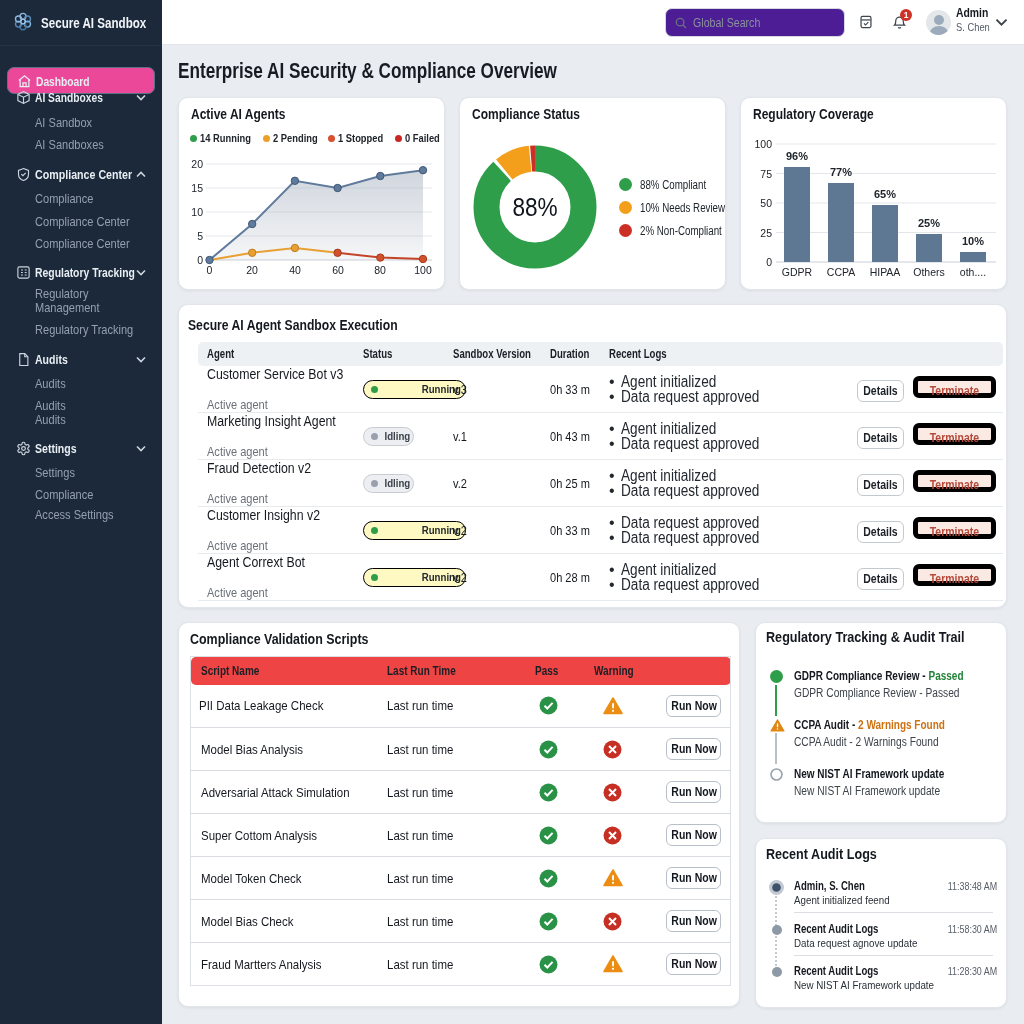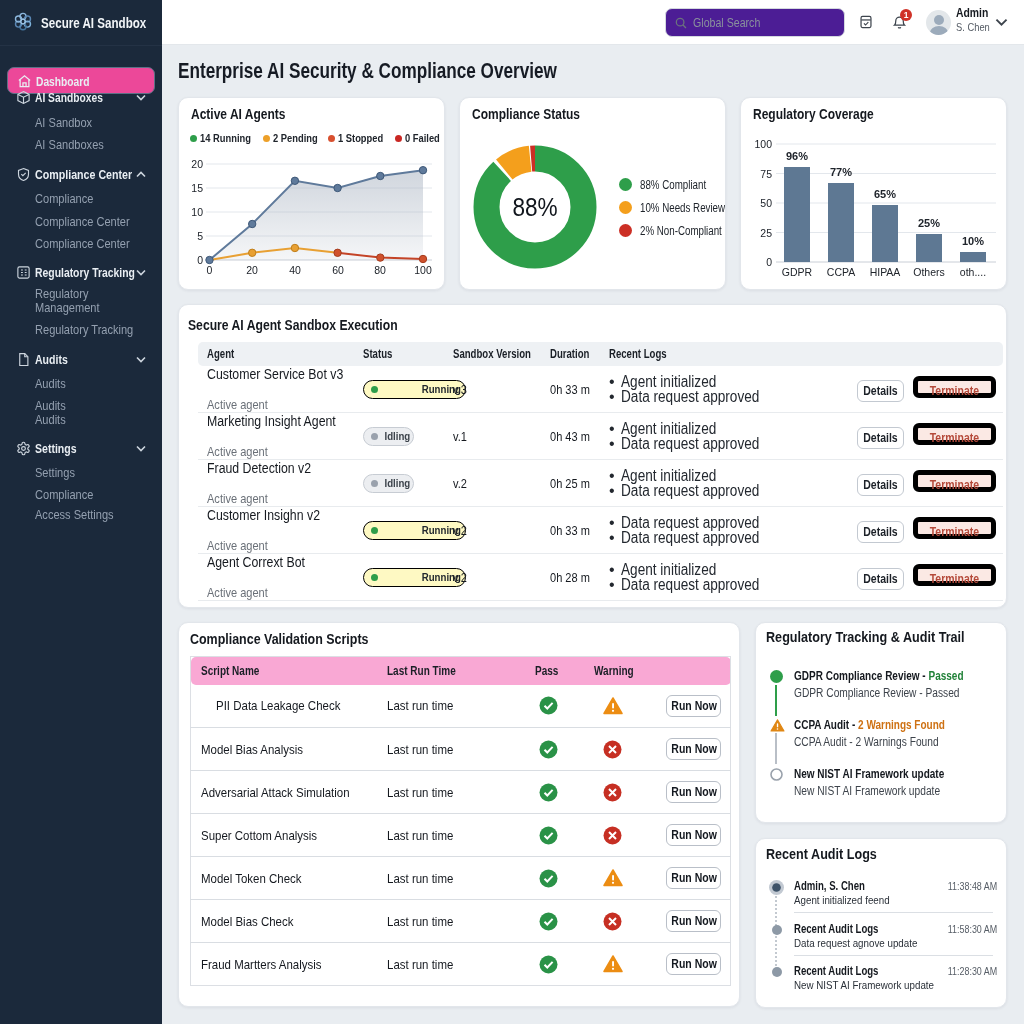--- a/index.html
+++ b/index.html
@@ -74,21 +74,21 @@
 .logs li { line-height:15px; }
 .logs li::before { content:"•"; margin-right:6px; }
 .btn { display:inline-block; border-radius:6px; font-size:12.5px; font-weight:bold; text-align:center; }
 .btn.details { background:#fff; border:1px solid #c3c9d1; color:#1c2128; width:47px; height:22px; line-height:20px; }
 .btn.term { background:#fbe9e4; border:5px solid #000000; color:#b54a3a; width:83px; height:22px; line-height:20px; margin-left:9px; }
 
 
 #scard { left:178px; top:622px; width:562px; height:385px; }
 #scard .ctitle { position:absolute; left:11px; top:7px; }
 #stable { position:absolute; left:11px; top:33px; width:540px; border-collapse:collapse; table-layout:fixed; border:1px solid #dcdfe4; }
-#stable th { background:#f9a8d4; font-size:12.5px; font-weight:bold; color:#1a1f26; text-align:left; height:28px; padding:0; }
+#stable th { background:#ef4444; font-size:12.5px; font-weight:bold; color:#1a1f26; text-align:left; height:28px; padding:0; }
 #stable td { border-top:1px solid #d9dde2; font-size:13.5px; color:#15191f; padding:0; vertical-align:middle; height:43px; white-space:nowrap; }
 #stable tr:first-child td { border-top:none; }
 .btn.runnow { background:#fff; border:1px solid #b9bfc8; color:#13181f; width:55px; height:22px; line-height:20px; }
 
 
 #rcard { left:755px; top:622px; width:252px; height:201px; }
 #rcard .ctitle { position:absolute; left:10px; top:6px; font-size:14.5px; }
 .titem { position:absolute; left:14px; }
 .titem .ic { position:absolute; left:0; top:1px; }
 .titem .t1 { position:absolute; left:24px; top:0px; font-size:12.5px; font-weight:bold; color:#15191f; white-space:nowrap; }
@@ -469,21 +469,21 @@
         <tr>
           <th style="padding-left:10px;border-radius:5px 0 0 5px;"><span class="t">Script Name</span></th>
           <th><span class="t">Last Run Time</span></th>
           <th><span class="t">Pass</span></th>
           <th><span class="t">Warning</span></th>
           <th style="border-radius:0 5px 5px 0;"></th>
         </tr>
       </thead>
     <tbody>
       <tr>
-        <td style="padding-left:25px;"><span class="tn">PII Data Leakage Check</span></td>
+        <td style="padding-left:8px;"><span class="tn">PII Data Leakage Check</span></td>
           <td><span class="tn">Last run time</span></td>
         <td><svg width="19" height="19" viewBox="0 0 19 19" style="margin-left:4px;vertical-align:middle;">
               <circle cx="9.5" cy="9.5" r="9" fill="#2a9247"></circle>
               <path d="m5.5 9.7 2.8 2.8 5.3-5.6" stroke="#fff" stroke-width="2" fill="none"></path>
             </svg></td>
         <td><svg width="20" height="18" viewBox="0 0 20 18" style="margin-left:9px;vertical-align:middle;">
               <path d="M10 1 19 16.5H1z" fill="#ec8d13" stroke="#ec8d13" stroke-width="1.5" stroke-linejoin="round"></path>
               <rect x="9.1" y="6" width="1.9" height="5.5" rx=".9" fill="#fff"></rect>
               <circle cx="10" cy="13.8" r="1.1" fill="#fff"></circle>
             </svg></td>

